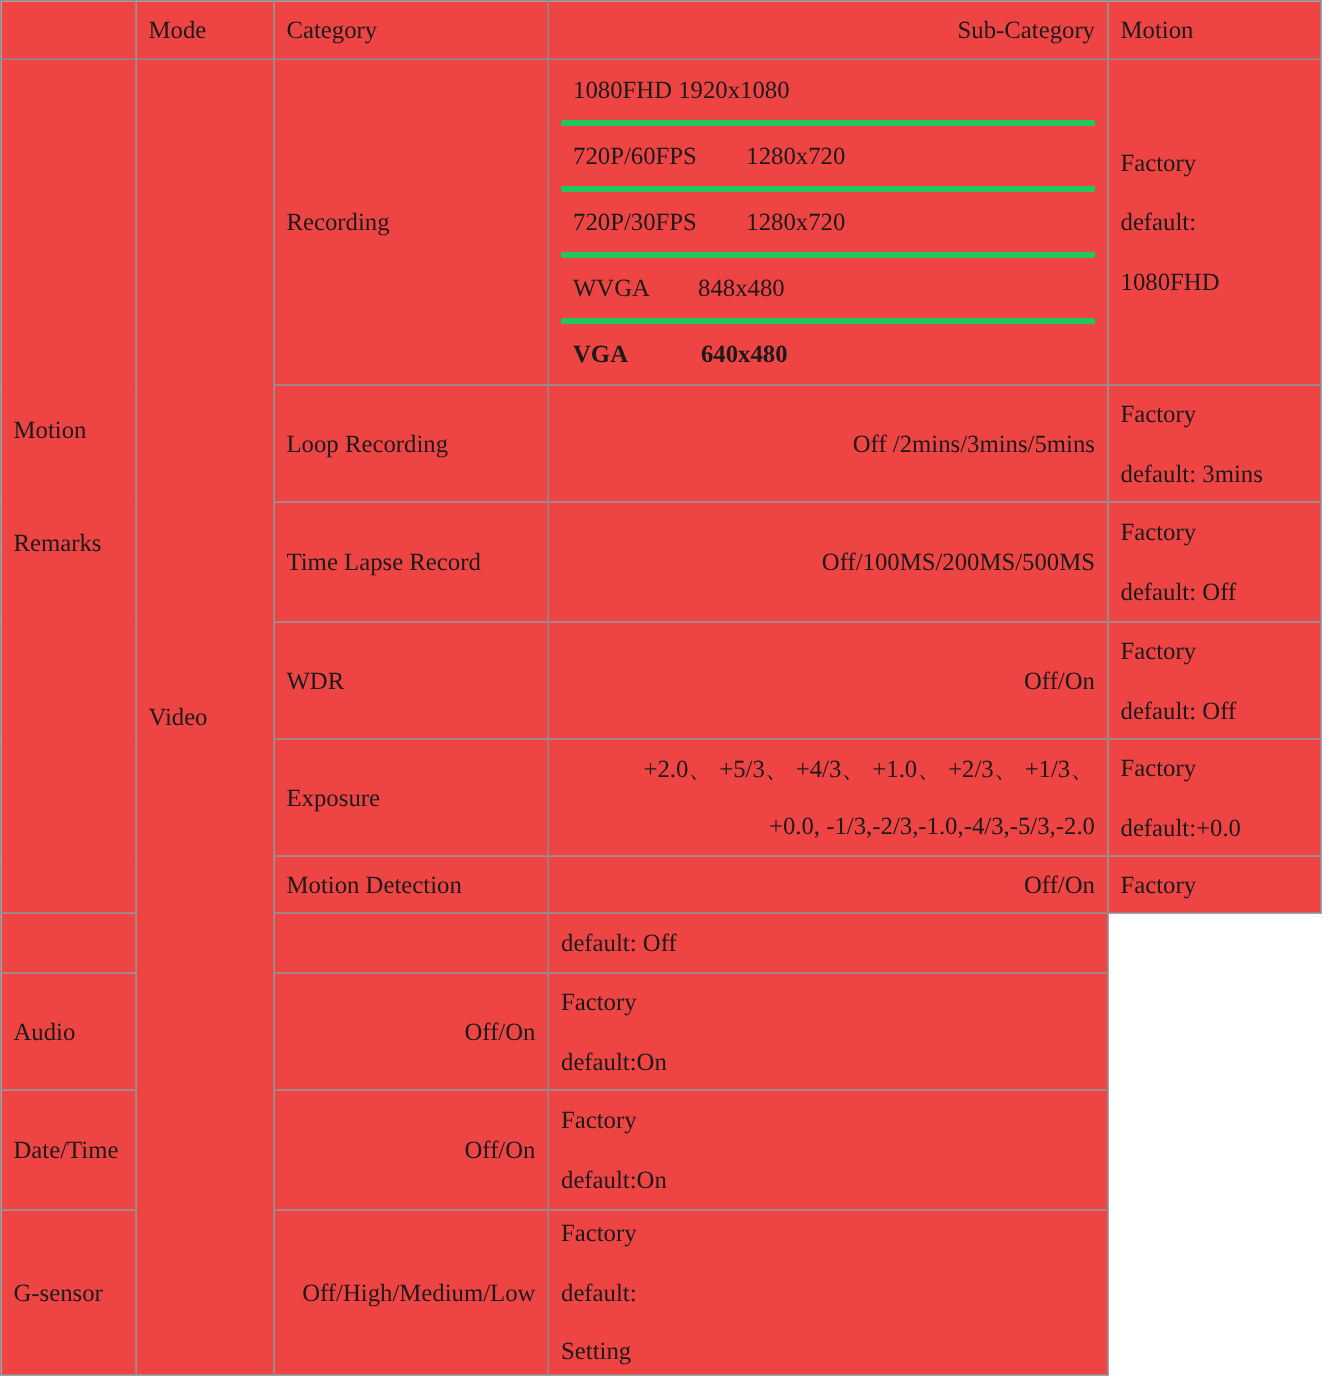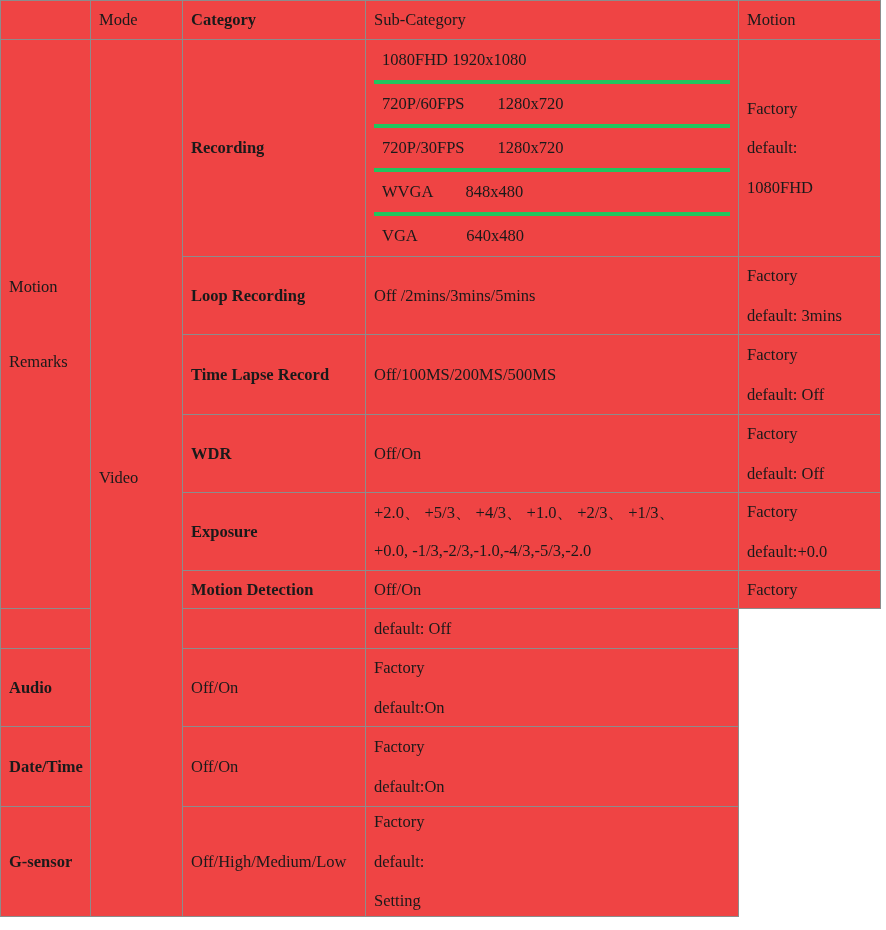--- a/index.html
+++ b/index.html
@@ -63,25 +63,24 @@
 
   .cell-mode {
     text-align: left;
     padding-left: 12px;
     vertical-align: middle;
   }
 
   .cell-category {
     text-align: left;
     padding-left: 10px;
-    font-weight: bold;
   }
 
   .cell-subcat {
-    text-align: left;
+    text-align: right;
     padding-left: 8px;
   }
 
   .cell-remarks {
     text-align: left;
     padding-left: 8px;
     vertical-align: middle;
   }
 
   
@@ -108,20 +107,21 @@
   }
   .res-list td {
     border: none;
     border-bottom: 4px solid #22c55e;
     padding: 0 0 0 8px;
     height: 40px;
     vertical-align: middle;
   }
   .res-list tr:last-child td {
     border-bottom: none;
+    font-weight: bold;
   }
   .nowrap { white-space: pre; }
 
   .cell-res-holder {
     padding: 0;
     vertical-align: top;
   }
 
   .exposure-cell {
     padding-top: 6px;

